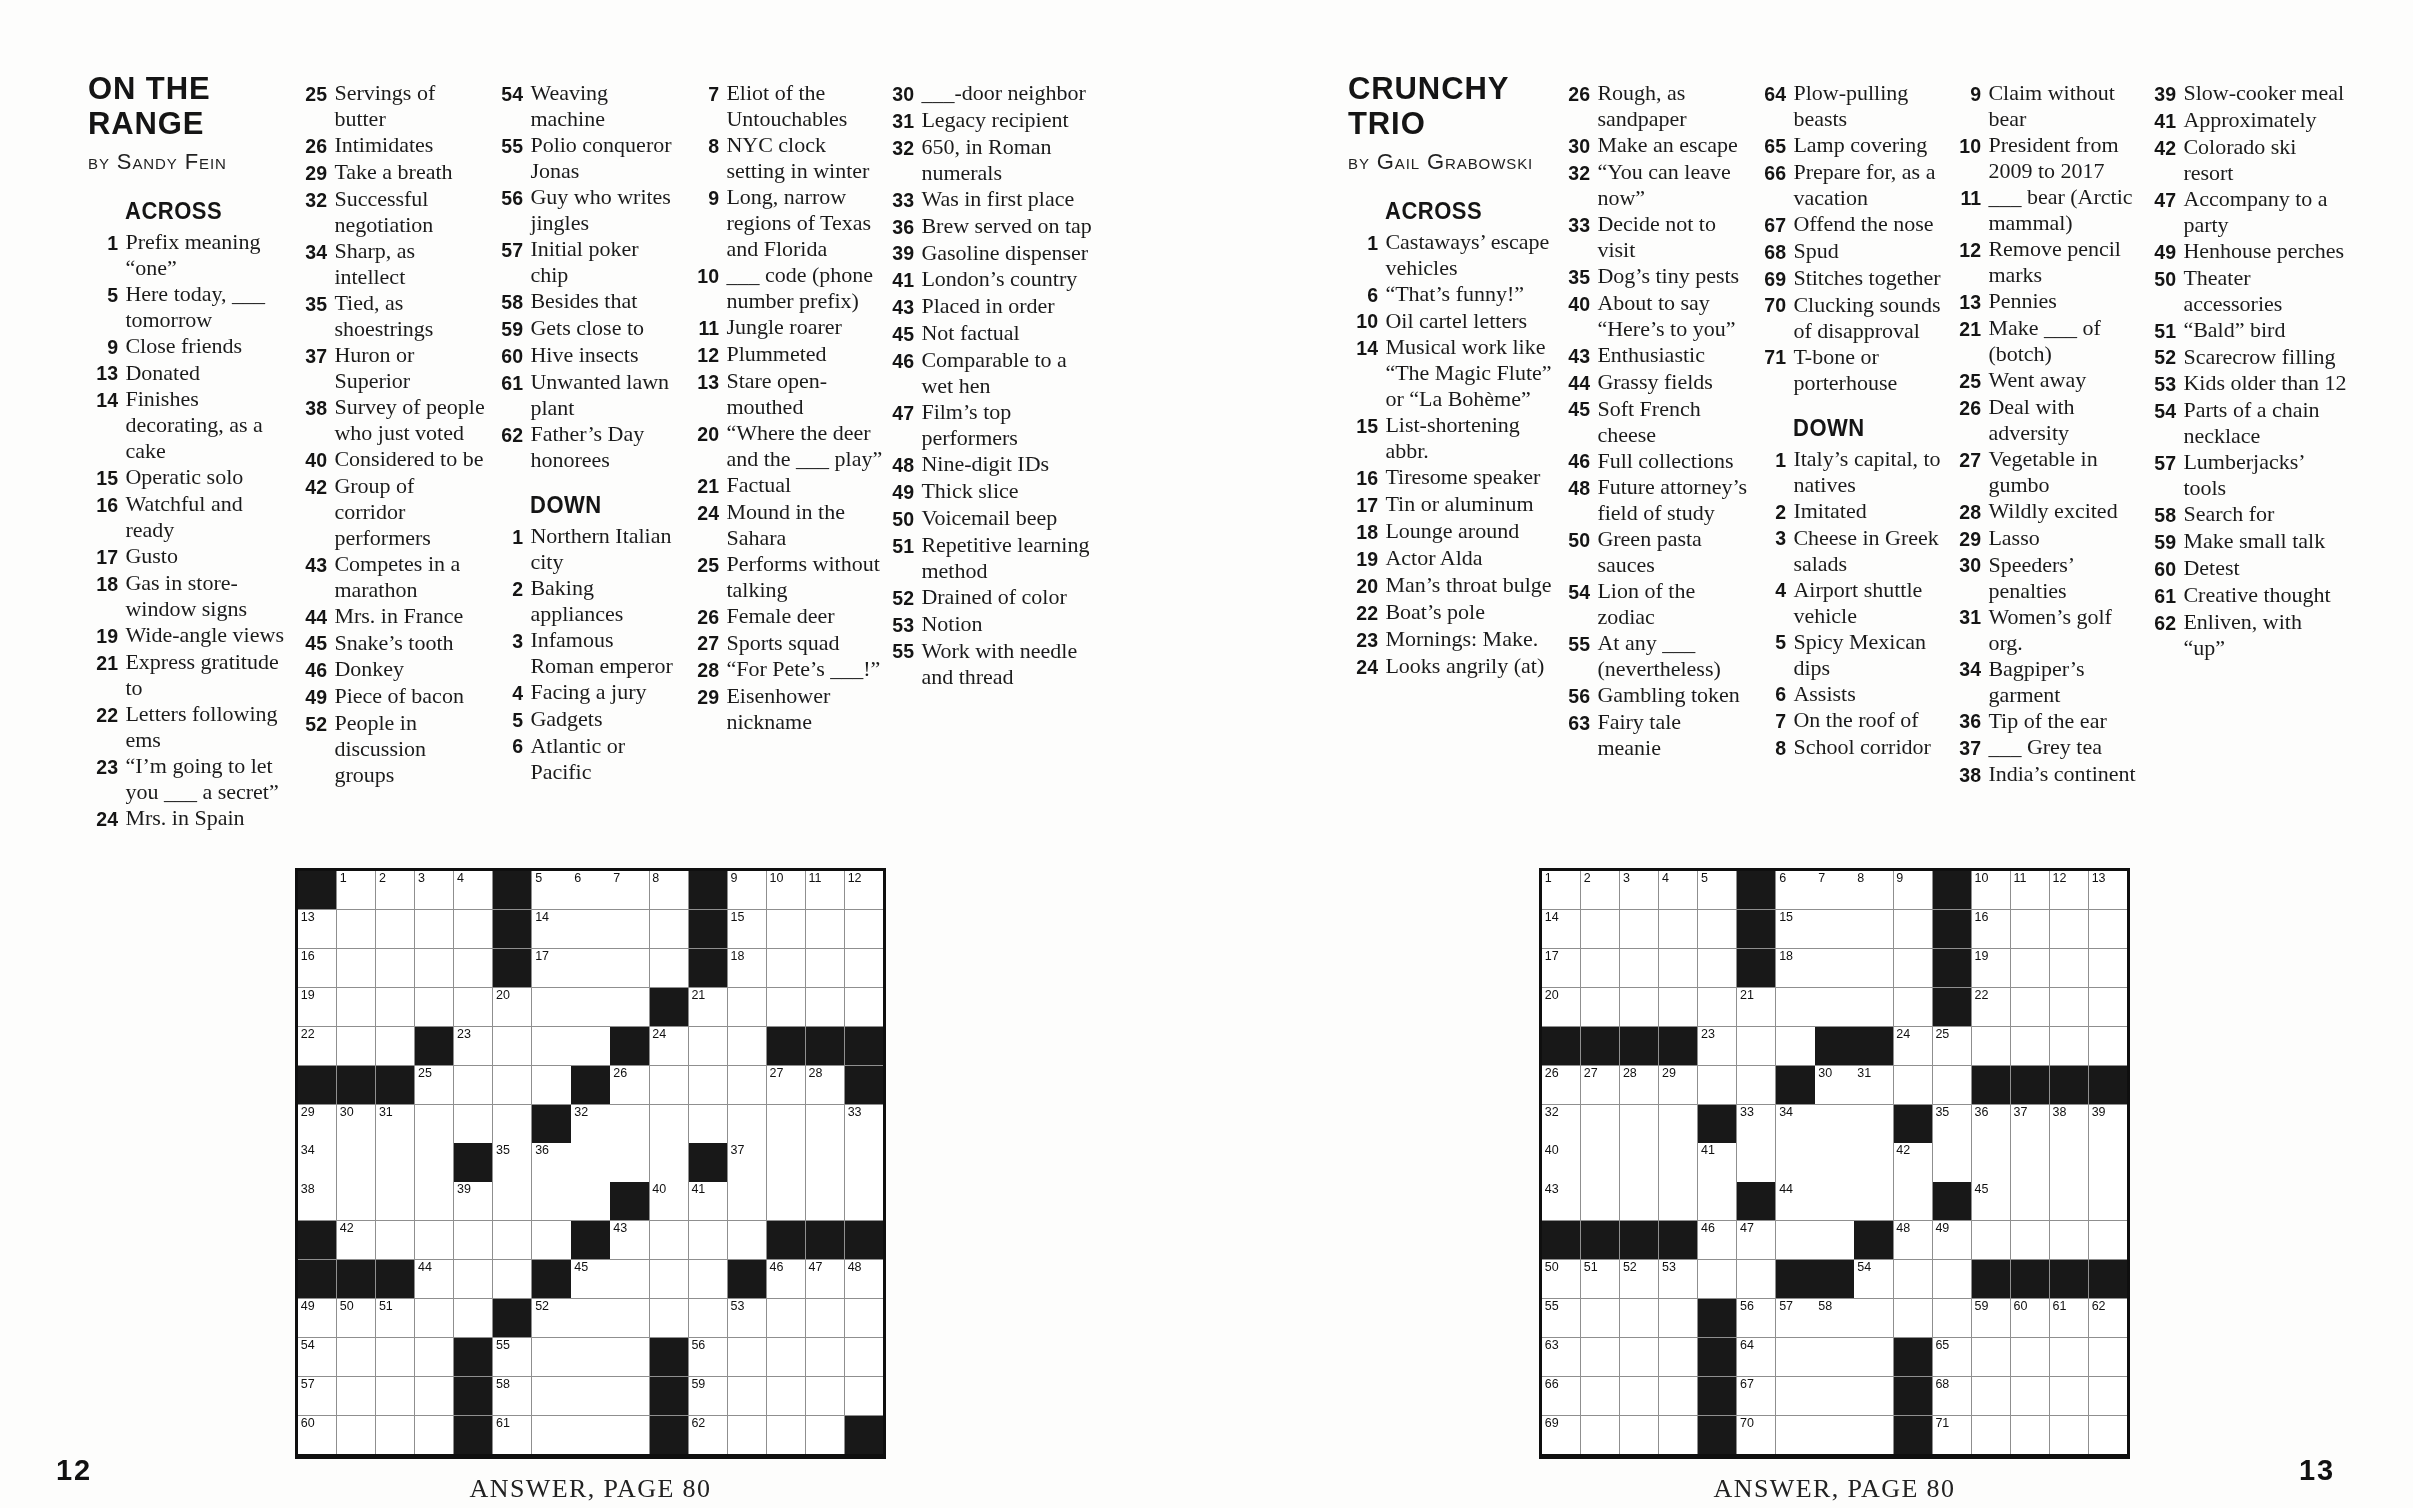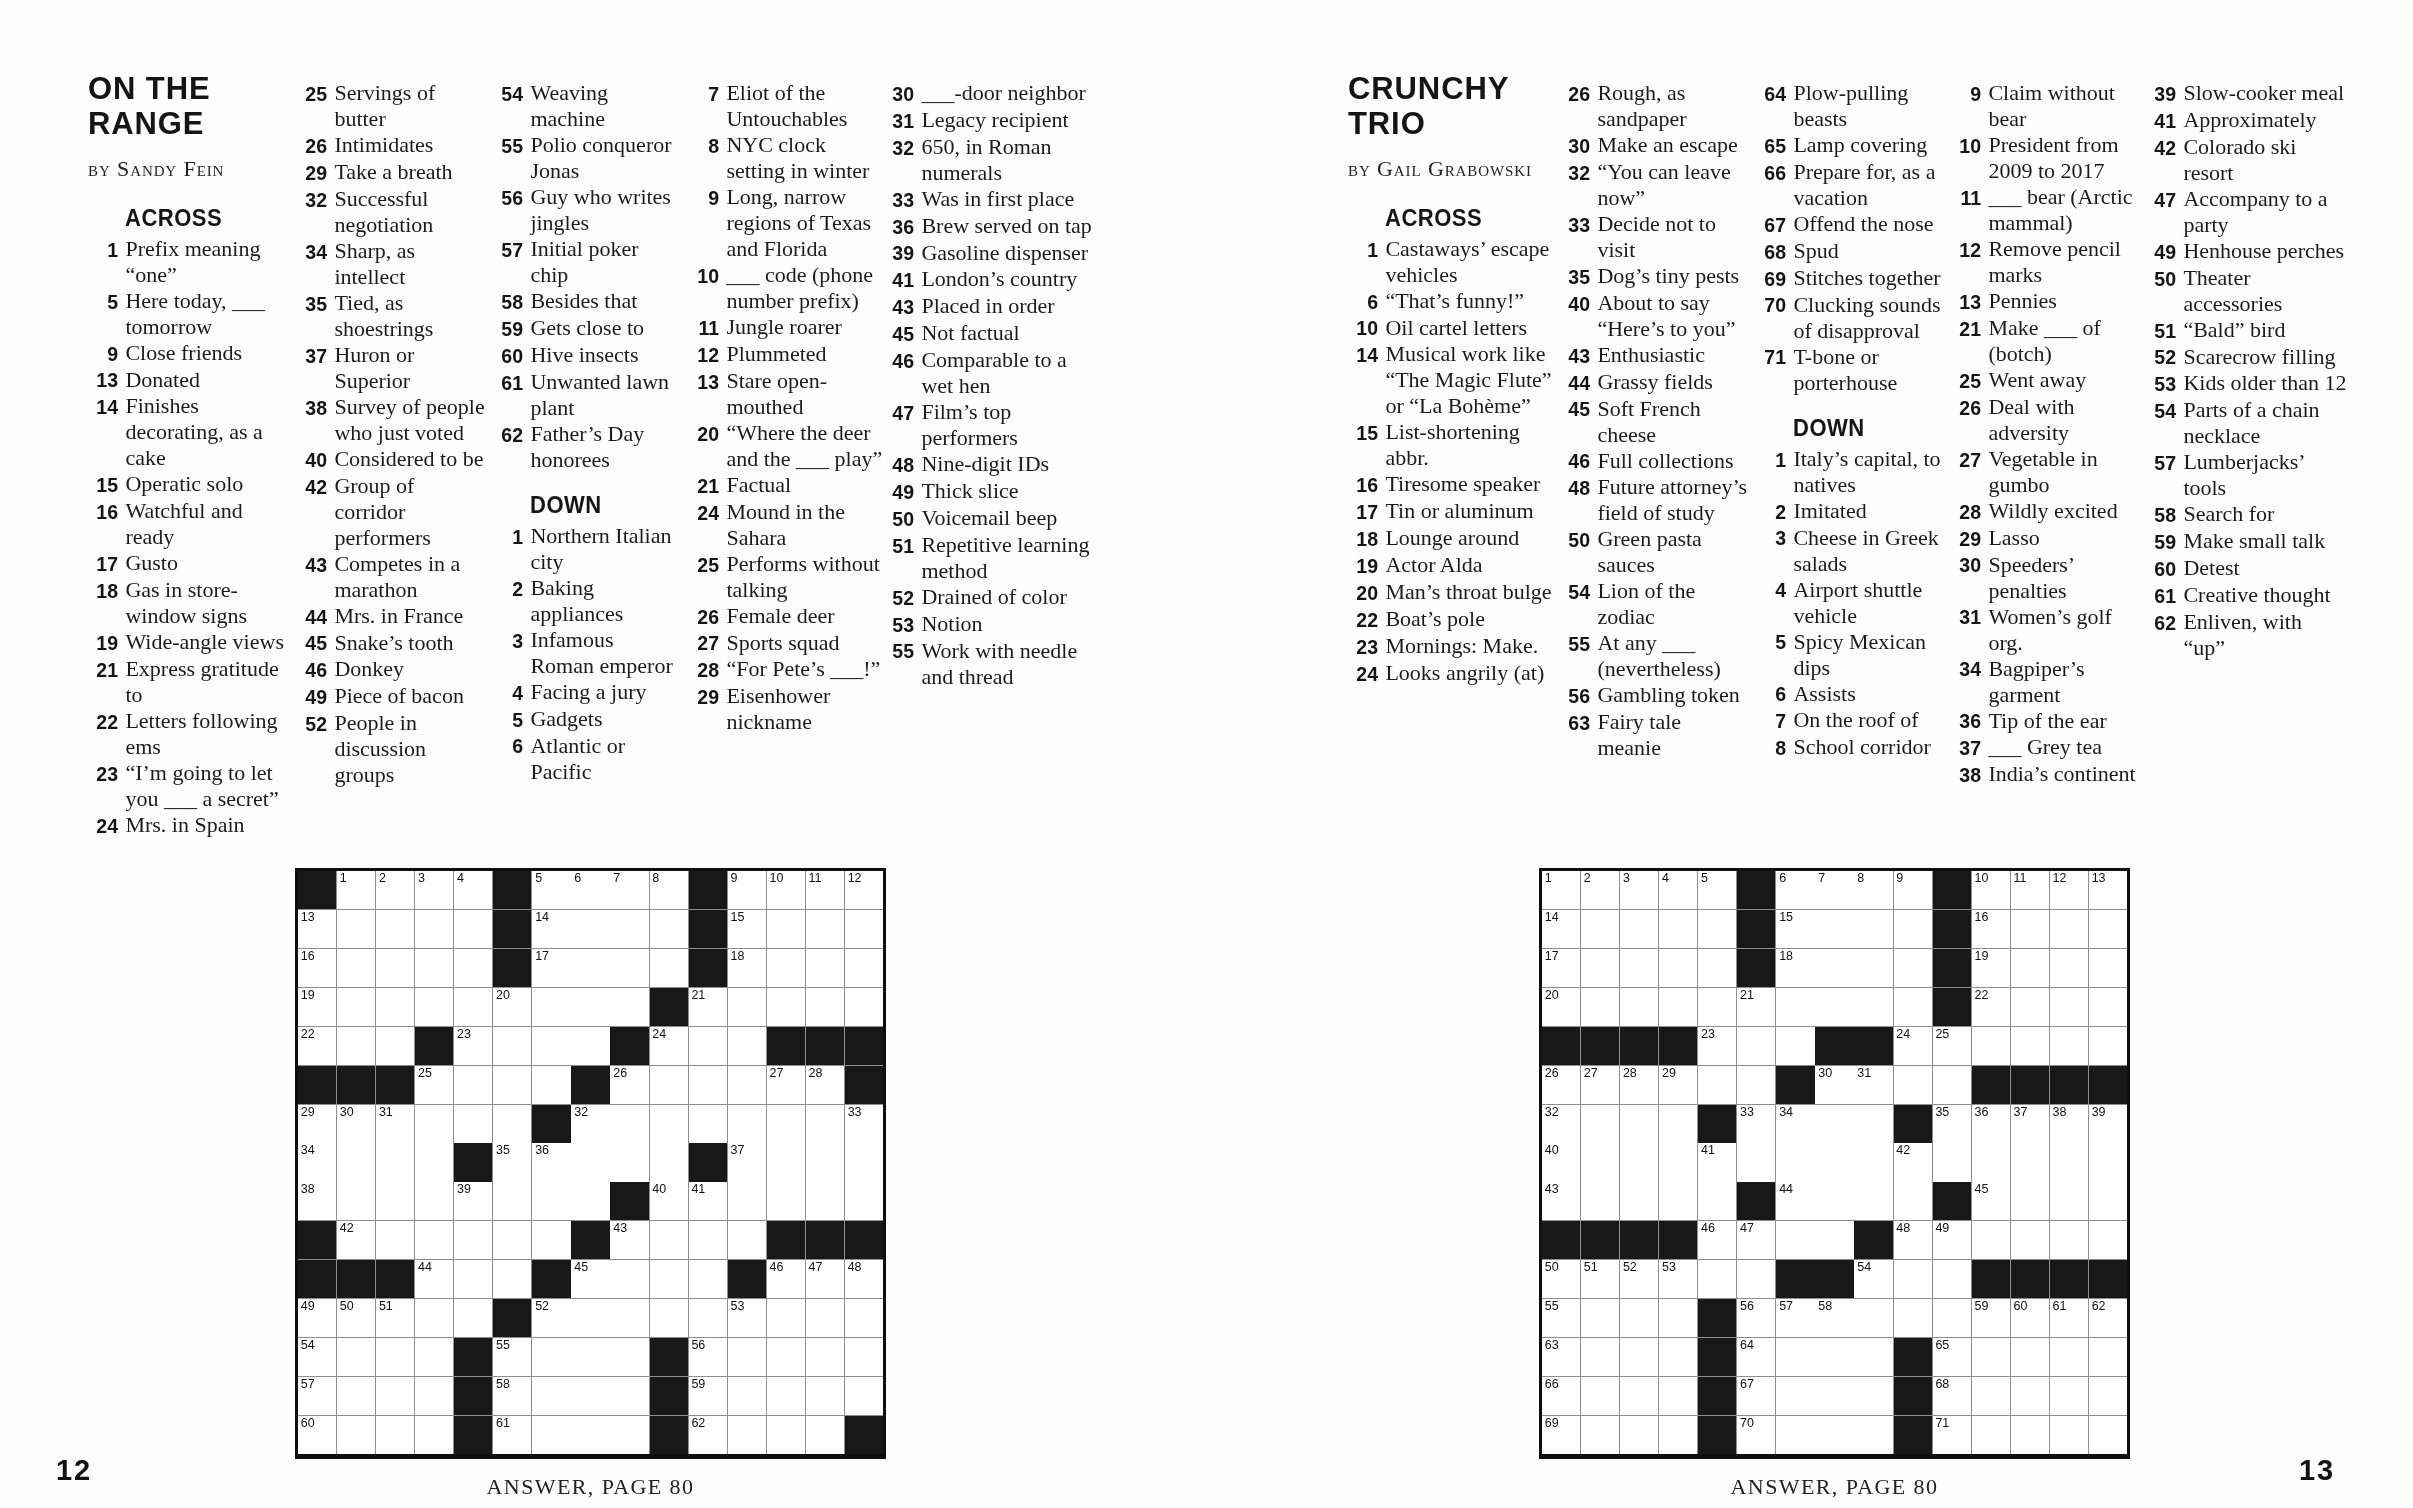--- a/index.html
+++ b/index.html
@@ -16,34 +16,34 @@
   #page-left .c5{left:884px;width:215px;}
   
   #page-right .c1{left:141px;width:210px;top:72px;}
   #page-right .c2{left:353px;width:188px;}
   #page-right .c3{left:549px;width:189px;}
   #page-right .c4{left:744px;width:199px;}
   #page-right .c5{left:939px;width:202px;}
 
   .title-block{text-align:left;margin-bottom:24px;}
   .ptitle{font-family:"Liberation Sans",sans-serif;font-weight:bold;font-size:31px;line-height:34px;letter-spacing:0.9px;color:#151515;transform:scaleY(1.04);}
-  .byline{font-family:Liberation Serif, serif;font-variant:small-caps;font-size:22px;letter-spacing:0.9px;margin-top:16px;color:#222;}
+  .byline{font-family:Liberation Sans, sans-serif;font-variant:small-caps;font-size:22px;letter-spacing:0.9px;margin-top:9px;color:#222;}
   .clue-header{font-family:"Liberation Sans",sans-serif;font-weight:bold;font-size:22px;letter-spacing:0.5px;margin:0 0 3.7px 37px;color:#151515;transform:scaleY(1.05);transform-origin:left;}
   .clue-header.mid{margin-top:20.4px;}
   .clue{display:flex;align-items:flex-start;margin:0;}
   .clue .num{flex:0 0 30px;text-align:right;font-family:"Liberation Sans",sans-serif;font-weight:bold;font-size:19.5px;line-height:26px;padding-top:0.9px;color:#151515;}
   .clue .txt{flex:1;padding-left:7.4px;font-size:22px;line-height:26px;}
 
   .grid{position:absolute;top:868px;width:591px;height:591px;box-sizing:border-box;border:3.7px solid #0f0f0f;border-bottom-width:5.6px;background:#8f8f8f;display:grid;grid-template-columns:repeat(15,1fr);grid-template-rows:repeat(15,1fr);gap:0.9px;}
   #page-left .grid{left:295px;}
   #page-right .grid{left:332px;}
   .cell{position:relative;background:#ffffff;}
   .cell.black{background:#181818;}
   .cell .cnum{position:absolute;top:0px;left:2.8px;font-family:"Liberation Sans",sans-serif;font-size:12.5px;line-height:15px;color:#111;}
-  .answer-note{position:absolute;top:1474px;width:591px;text-align:center;font-size:22px;letter-spacing:1.4px;color:#222;}
+  .answer-note{position:absolute;top:1474px;width:591px;text-align:center;font-size:26px;letter-spacing:1.4px;color:#222;}
   #page-left .answer-note{left:295px;}
   #page-right .answer-note{left:332px;}
   .page-num{position:absolute;top:1454px;font-family:"Liberation Sans",sans-serif;font-weight:bold;font-size:29px;letter-spacing:1.9px;color:#111;}
   #page-left .page-num{left:56px;}
   #page-right .page-num{left:1092px;}
 </style>
 </head>
 <body>
 
 <div class="page" id="page-left">

